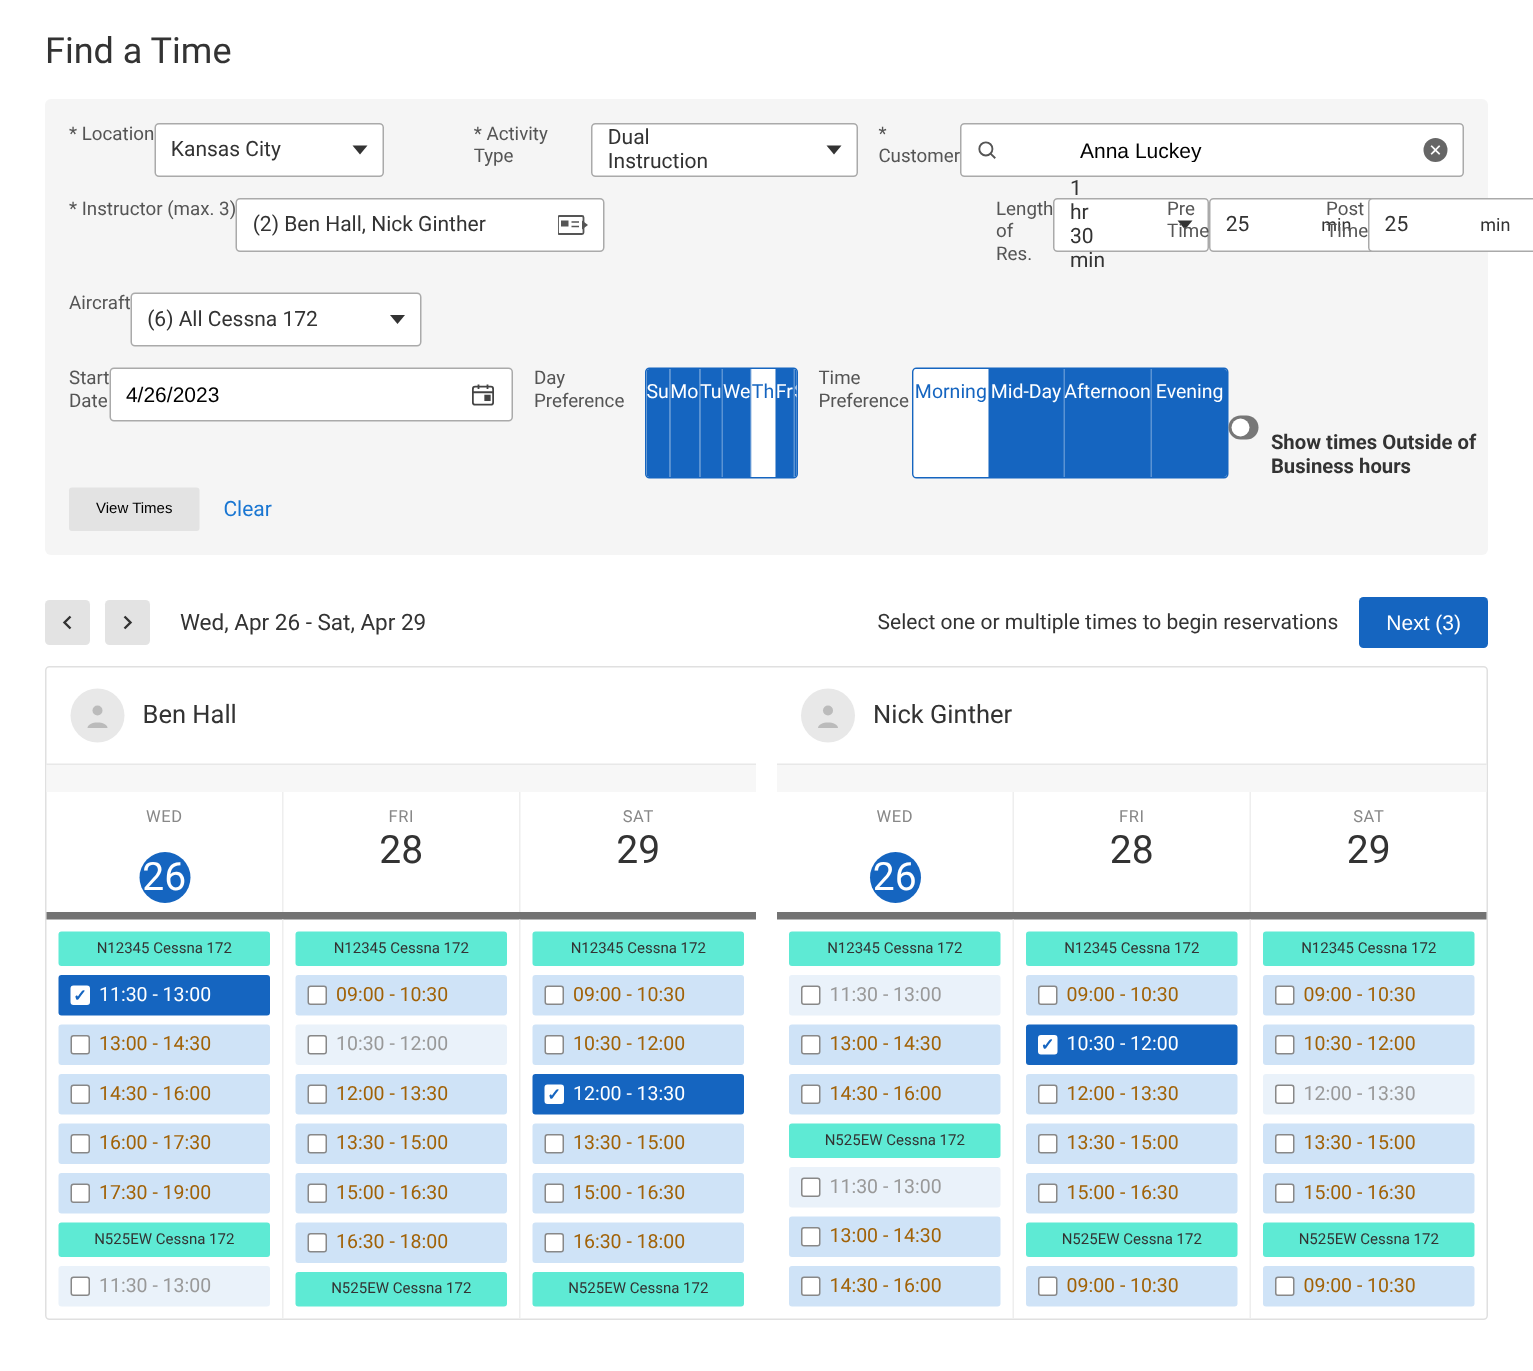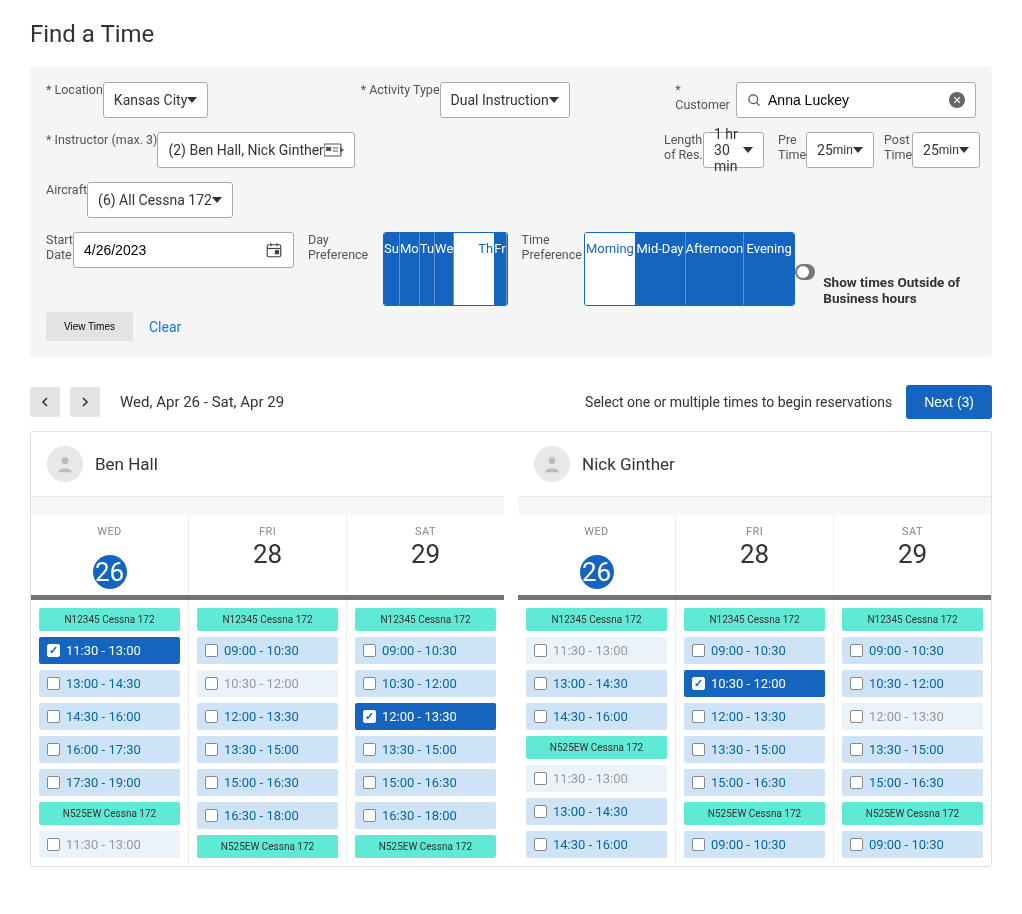--- a/index.html
+++ b/index.html
@@ -2,30 +2,30 @@
 <html><head>
 <meta charset="utf-8">
 <style>
 * { box-sizing: border-box; margin: 0; padding: 0; }
 body { font-family: -apple-system, BlinkMacSystemFont, "Segoe UI", Roboto, Arial, sans-serif; background: #fff; padding: 20px 30px; font-size: 14px; color: #333; }
 .page-title { font-size: 24px; font-weight: 400; margin-bottom: 18px; }
 .filter-panel { background: #f5f5f5; border-radius: 4px; padding: 16px; }
 .row { display: flex; gap: 14px; margin-bottom: 14px; }
 .field { display: flex; flex-direction: row; }
 .field-label { font-size: 12.5px; color: #555; margin-bottom: 4px; }
-.select-box, .input-box { background: #fff; border: 1px solid #aaa; border-radius: 3px; height: 36px; display: flex; align-items: center; padding: 0 10px; justify-content: space-between; }
+.select-box, .input-box { background: #fff; border: 1px solid #aaa; border-radius: 3px; height: 36px; display: flex; align-items: center; padding: 0 10px; justify-content: space-between; gap: 48px; }
 .input-box input { border: none; outline: none; flex: 1; font-size: 14px; }
 .caret-down { width: 0; height: 0; border-left: 5px solid transparent; border-right: 5px solid transparent; border-top: 6px solid #333; }
 .search-icon-svg { width: 15px; height: 15px; margin-right: 6px; stroke: #555; }
 .clear-icon { width: 16px; height: 16px; border-radius: 50%; background: #666; color: #fff; display: inline-flex; align-items: center; justify-content: center; font-size: 11px; cursor: pointer; }
 .flex-1 { flex: 1; }
 .day-pref { display: flex; border-radius: 3px; overflow: hidden; border: 1px solid #1565c0; }
 .day-btn { flex: 1; text-align: center; padding: 8px 0; background: #1565c0; color: #fff; border-right: 1px solid rgba(255,255,255,0.3); font-size: 13px; cursor: pointer; }
 .day-btn:last-child { border-right: none; }
-.day-btn.inactive { background: #fff; color: #1565c0; padding-left: 24px; }
+.day-btn.inactive { background: #fff; color: #1565c0; }
 .time-pref { display: flex; border-radius: 3px; overflow: hidden; border: 1px solid #1565c0; }
 .time-btn { width: 76px; text-align: center; padding: 8px 0; background: #1565c0; color: #fff; border-right: 1px solid rgba(255,255,255,0.3); font-size: 13px; cursor: pointer; }
 .time-btn:last-child { border-right: none; }
 .time-btn.inactive { background: #fff; color: #1565c0; }
 .toggle-row { display: flex; align-items: center; gap: 8px; margin-top: 6px; }
 .toggle { width: 30px; height: 16px; border-radius: 8px; background: #777; position: relative; }
 .toggle::after { content: ""; position: absolute; width: 12px; height: 12px; border-radius: 50%; background: #fff; top: 2px; left: 2px; }
 .toggle-label { font-size: 13.5px; font-weight: 700; margin-top: 36px; }
 .action-row { display: flex; gap: 16px; align-items: center; margin-top: 6px; }
 .btn-secondary { background: #e3e3e3; border: none; padding: 9px 18px; font-size: 10px; border-radius: 2px; cursor: pointer; }
@@ -48,21 +48,21 @@
 .day-col { flex: 1; text-align: center; padding: 10px 0 6px; border-right: 1px solid #eee; }
 .day-col:last-child { border-right: none; }
 .dow { font-size: 11px; color: #888; letter-spacing: 0.4px; }
 .dnum { font-size: 26px; font-weight: 400; color: #333; margin-top: 1px; }
 .dnum.current { display: inline-flex; width: 34px; height: 34px; border-radius: 50%; background: #1565c0; color: #fff; align-items: center; justify-content: center; margin-top: 17px; }
 .slots-row { display: flex; }
 .slot-col { flex: 1; padding: 8px; border-right: 1px solid #eee; display: flex; flex-direction: column; gap: 6px; }
 .slot-col:last-child { border-right: none; }
 .aircraft-hdr { background: #5eead4; text-align: center; padding: 6px 4px; font-size: 10px; border-radius: 2px; color: #333; }
 .slot { display: flex; align-items: center; gap: 6px; padding: 6px 8px; border-radius: 2px; font-size: 13px; cursor: pointer; }
-.slot.avail { background: #cfe3f7; color: #0369a1; }
+.slot.avail { background: #cfe3f7; color: #a16207; }
 .slot.dim { background: #eaf2fa; color: #999; }
 .slot.selected { background: #1565c0; color: #fff; }
 .chk { width: 13px; height: 13px; border: 1.5px solid #888; background: #fff; border-radius: 2px; flex-shrink: 0; display: flex; align-items: center; justify-content: center; }
 .slot.selected .chk { border-color: #fff; background: #fff; }
 .chk-mark { display: none; color: #1565c0; font-size: 11px; line-height: 1; font-weight: bold; }
 .slot.selected .chk-mark { display: inline; }
 .calendar-icon { width: 18px; height: 18px; }
 .small-txt { font-size: 12px; }
 .mid-gap { height: 18px; background: #f7f7f7; }
 </style>

